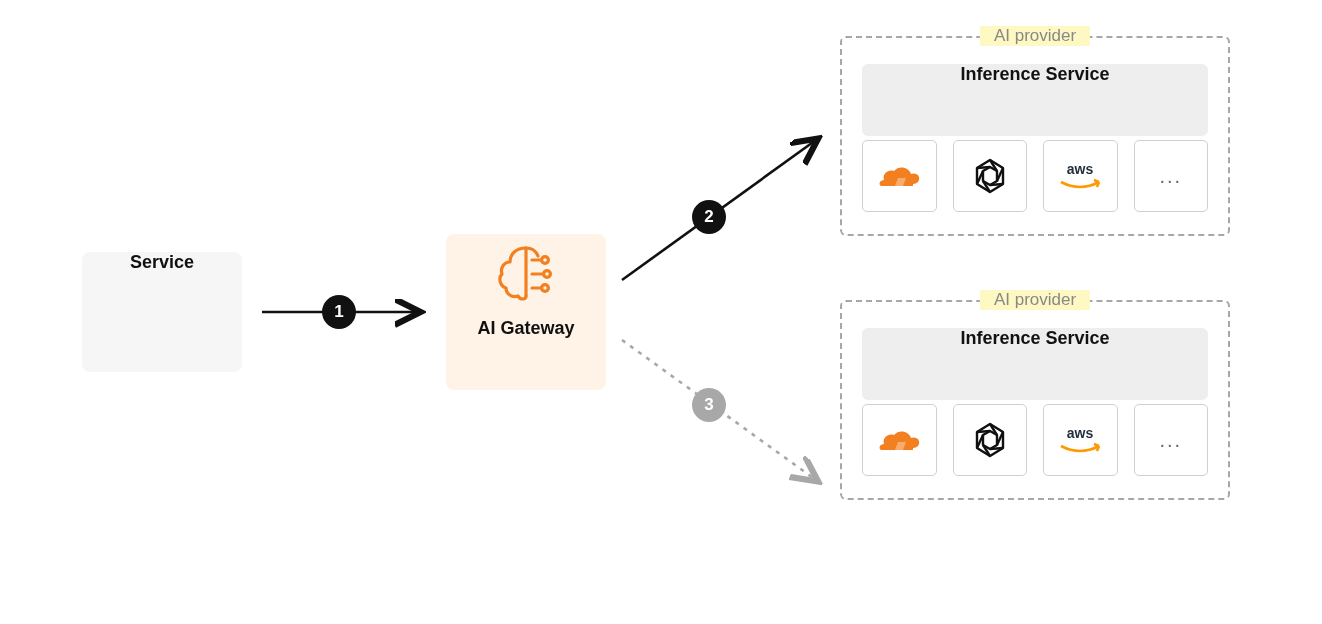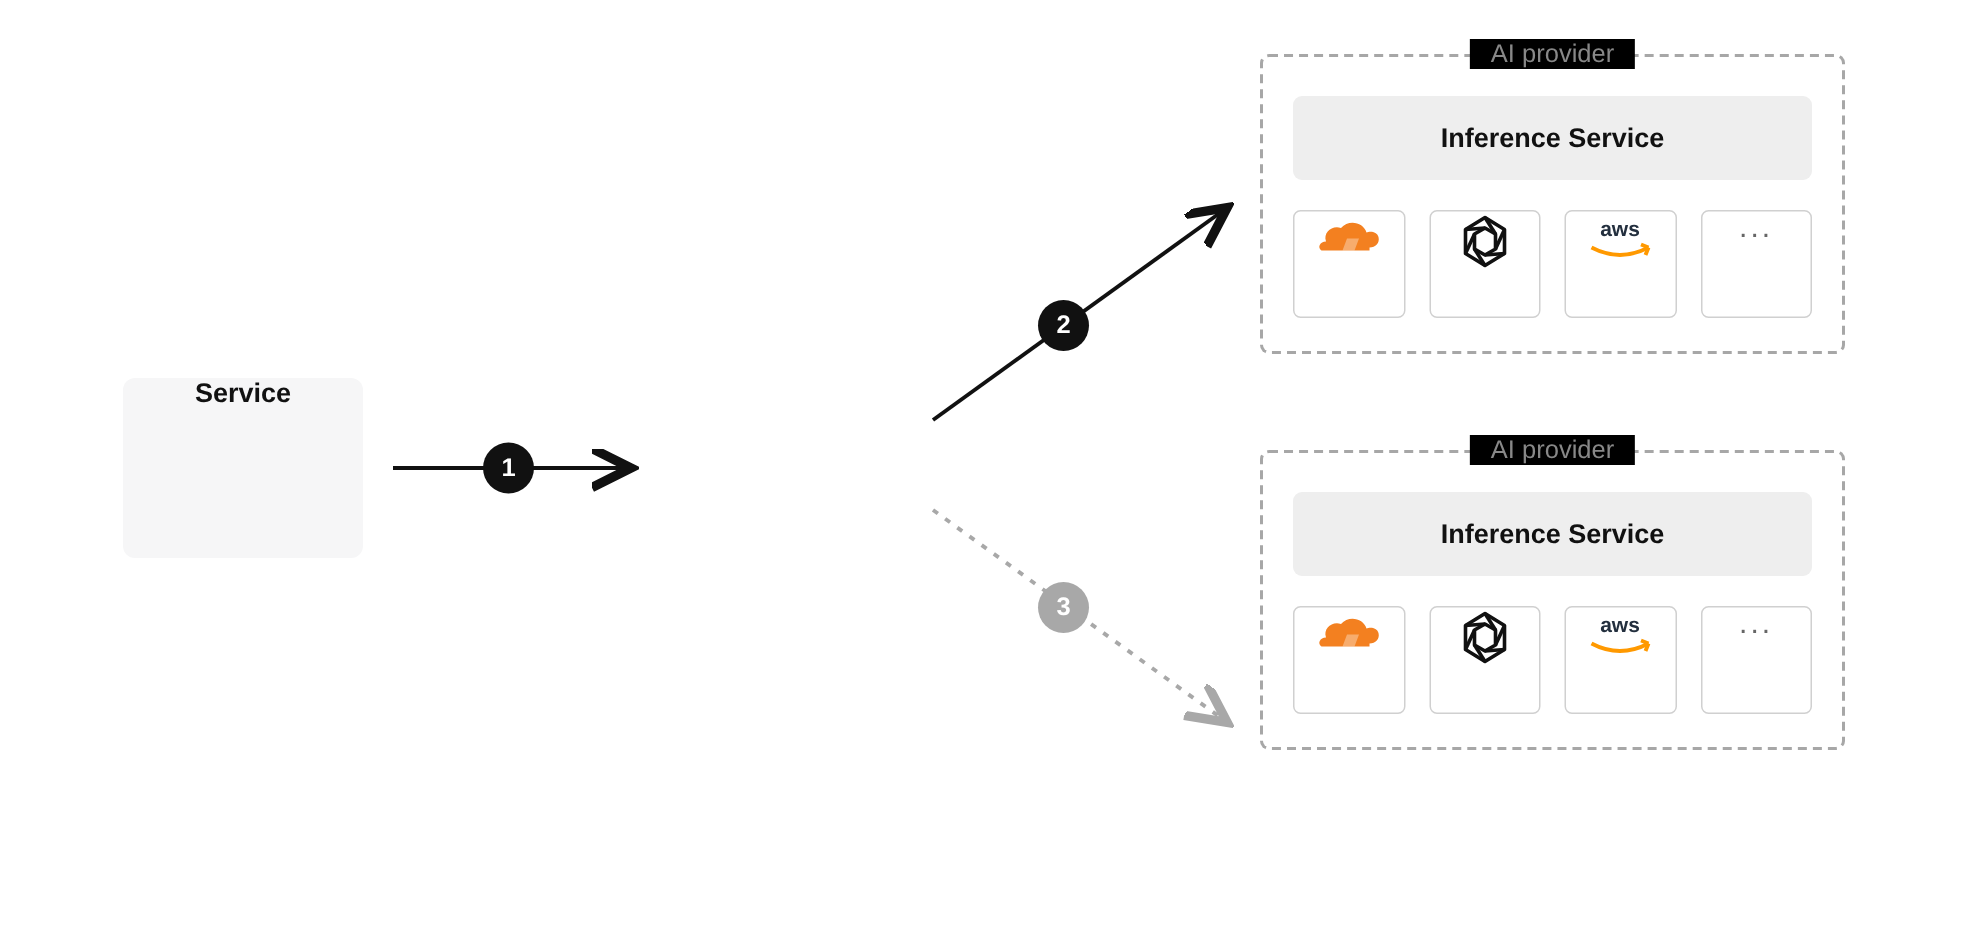--- a/index.html
+++ b/index.html
@@ -48,53 +48,52 @@
     width: 390px; height: 200px;
     background: #fff;
   }
   .provider-top { left: 840px; top: 36px; }
   .provider-bot { left: 840px; top: 300px; }
   .provider-caption {
     position: absolute;
     top: -12px;
     left: 50%;
     transform: translateX(-50%);
-    background: #000000;
+    background: #fef9c3;
     padding: 0 14px;
     color: #888;
     font-size: 17px;
     white-space: nowrap;
   }
   .inference-bar {
     position: absolute;
     top: 26px;
     left: 20px; right: 20px;
-    height: 56px;
+    height: 72px;
     background: #eeeeee;
     border-radius: 6px;
     display: flex;
-    align-items: center;
     justify-content: center;
     font-weight: 700;
     font-size: 18px;
   }
   .icon-row {
     position: absolute;
     left: 20px; right: 20px;
     bottom: 22px;
     display: flex;
     gap: 16px;
   }
   .icon-tile {
     flex: 1;
     height: 72px;
     border: 1.5px solid #d0d0d0;
     border-radius: 5px;
     display: flex;
-    align-items: flex-start;
+    align-items: center;
     justify-content: center;
     background: #fff;
   }
   .ellipsis {
     font-size: 20px;
     color: #666;
     letter-spacing: 2px;
   }
   svg.arrow, svg.arrow-dash {
     position: absolute;
@@ -114,20 +113,36 @@
 </style>
 </head>
 <body>
 
 <div class="canvas">
 
   <div class="box service-box">
     <span>Service</span>
   </div>
 
+  <div class="box gateway-box">
+    <span>
+      <svg width="72" height="72" viewBox="0 0 72 72" fill="none" stroke="#f38020" stroke-width="3.2" stroke-linecap="round" stroke-linejoin="round">
+        <path d="M36 14 C26 14 20 20 20 28 C14 28 10 34 12 40 C8 44 10 52 16 54 C16 60 22 64 28 62 C30 66 36 66 36 62"></path>
+        <path d="M36 14 C42 14 46 17 48 22"></path>
+        <line x1="36" y1="14" x2="36" y2="62"></line>
+        <line x1="42" y1="26" x2="50" y2="26"></line>
+        <line x1="42" y1="40" x2="52" y2="40"></line>
+        <line x1="42" y1="54" x2="50" y2="54"></line>
+        <circle cx="55" cy="26" r="3.4"></circle>
+        <circle cx="57" cy="40" r="3.4"></circle>
+        <circle cx="55" cy="54" r="3.4"></circle>
+      </svg>
+    </span>
+    <span class="gateway-label">AI Gateway</span>
+  </div>
 
   <svg class="arrow" style="left:258px; top:298px;" width="170" height="28">
     <defs>
       <marker id="ah1" markerWidth="12" markerHeight="12" refX="9" refY="5" orient="auto">
         <path d="M0,0 L10,5 L0,10" fill="none" stroke="#111" stroke-width="2.4"></path>
       </marker>
     </defs>
     <line x1="4" y1="14" x2="160" y2="14" stroke="#111" stroke-width="2.6" marker-end="url(#ah1)"></line>
   </svg>
   <div class="step-badge badge-dark" style="left:322px; top:295px;">

